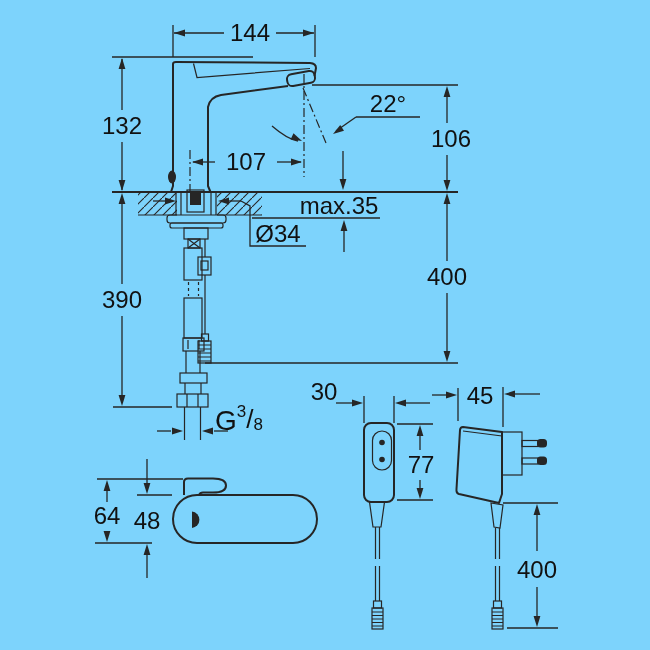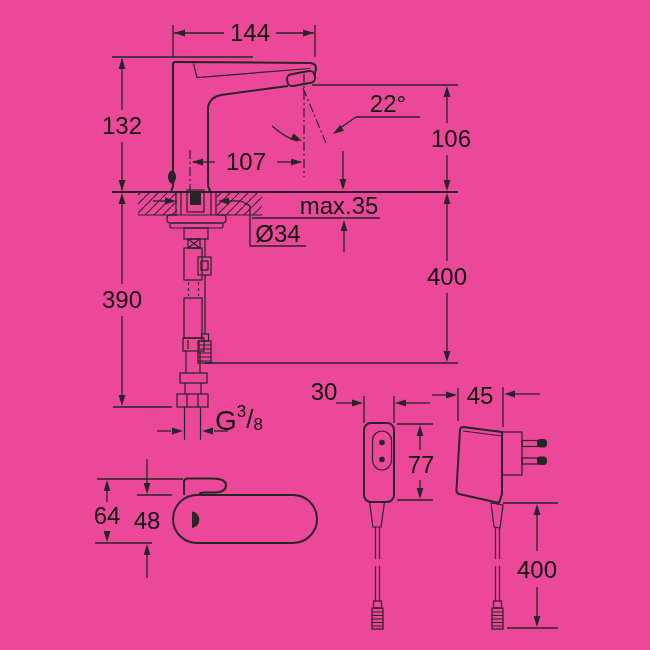--- a/index.html
+++ b/index.html
@@ -1,16 +1,16 @@
 <!DOCTYPE html>
 <html><head>
 <meta charset="utf-8">
 <style>
   html,body{margin:0;padding:0;background:#ffffff;}
-  .stage{width:650px;height:650px;background:#ec4899;position:relative;overflow:hidden;}
+  .stage{width:650px;height:650px;background:#7dd3fc;position:relative;overflow:hidden;}
   svg{display:block;}
   .ln{stroke:#262626;stroke-width:2;fill:none;stroke-linejoin:round;stroke-linecap:butt;}
   .thin{stroke:#262626;stroke-width:1.2;fill:none;}
   .dim{stroke:#262626;stroke-width:1.3;fill:none;}
   .cl{stroke:#262626;stroke-width:1.2;fill:none;stroke-dasharray:9 3 2 3;}
   .ah{fill:#262626;stroke:none;}
   .dk{fill:#262626;stroke:none;}
   .dim-text{font-family:"Liberation Sans","DejaVu Sans",sans-serif;font-size:24px;fill:#111111;}
   .mid{text-anchor:middle;}
 </style>

